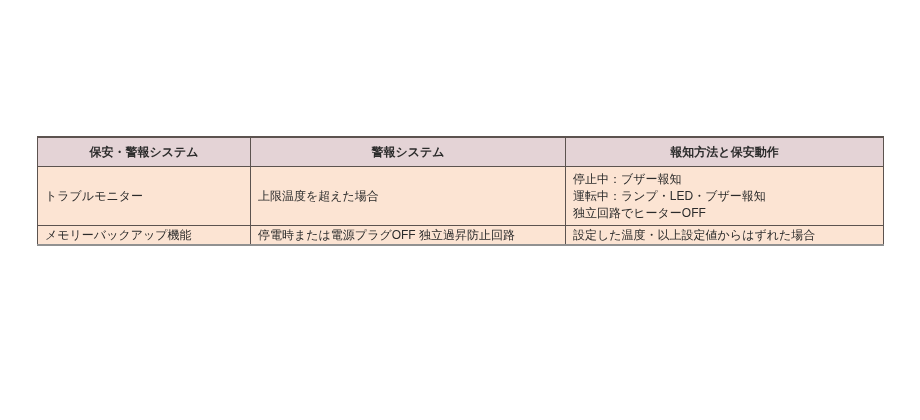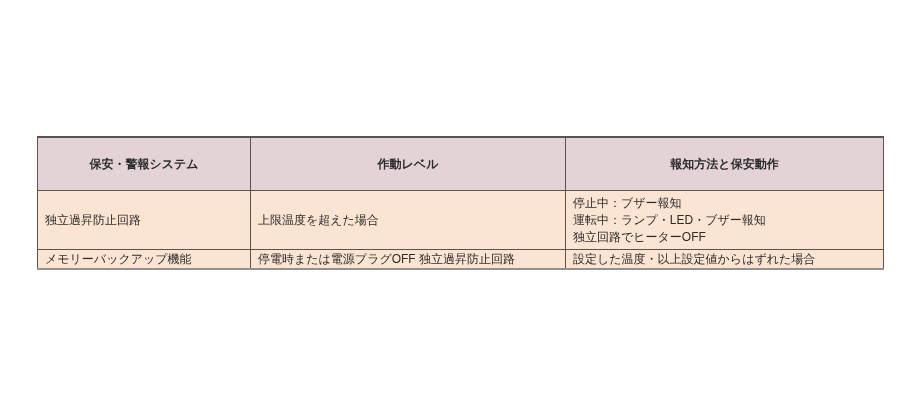--- a/index.html
+++ b/index.html
@@ -44,21 +44,21 @@
     border: 1px solid var(--grid-line);
     vertical-align: middle;
     overflow: hidden;
     white-space: nowrap;
   }
   table.spec th {
     background: var(--header-bg);
     font-weight: bold;
     text-align: center;
     height: 19px;
-    padding: 18px 4px;
+    padding: 6px 4px;
   }
   table.spec td {
     background: var(--plain-bg);
     text-align: left;
     padding: 1px 7px;
     height: 17px;
   }
   tr.shaded td { background: var(--shaded-bg); }
   tr.tall td { height: 59px; }
   .multiline div { line-height: 17px; }
@@ -70,27 +70,27 @@
   <div class="table-wrap">
     <table class="spec">
       <colgroup>
         <col style="width:213px">
         <col style="width:315px">
         <col style="width:318px">
       </colgroup>
       <thead>
         <tr>
           <th>保安・警報システム</th>
-          <th>作動レベル</th>
+          <th>警報システム</th>
           <th>報知方法と保安動作</th>
         </tr>
       </thead>
       <tbody>
         <tr class="shaded tall">
-          <td>独立過昇防止回路</td>
+          <td>トラブルモニター</td>
           <td>上限温度を超えた場合</td>
           <td class="multiline">
             <div>停止中：ブザー報知</div>
             <div>運転中：ランプ・LED・ブザー報知</div>
             <div>独立回路でヒーターOFF</div>
           </td>
         </tr>
         <tr class="shaded">
           <td>メモリーバックアップ機能</td>
           <td>停電時または電源プラグOFF 独立過昇防止回路</td>

